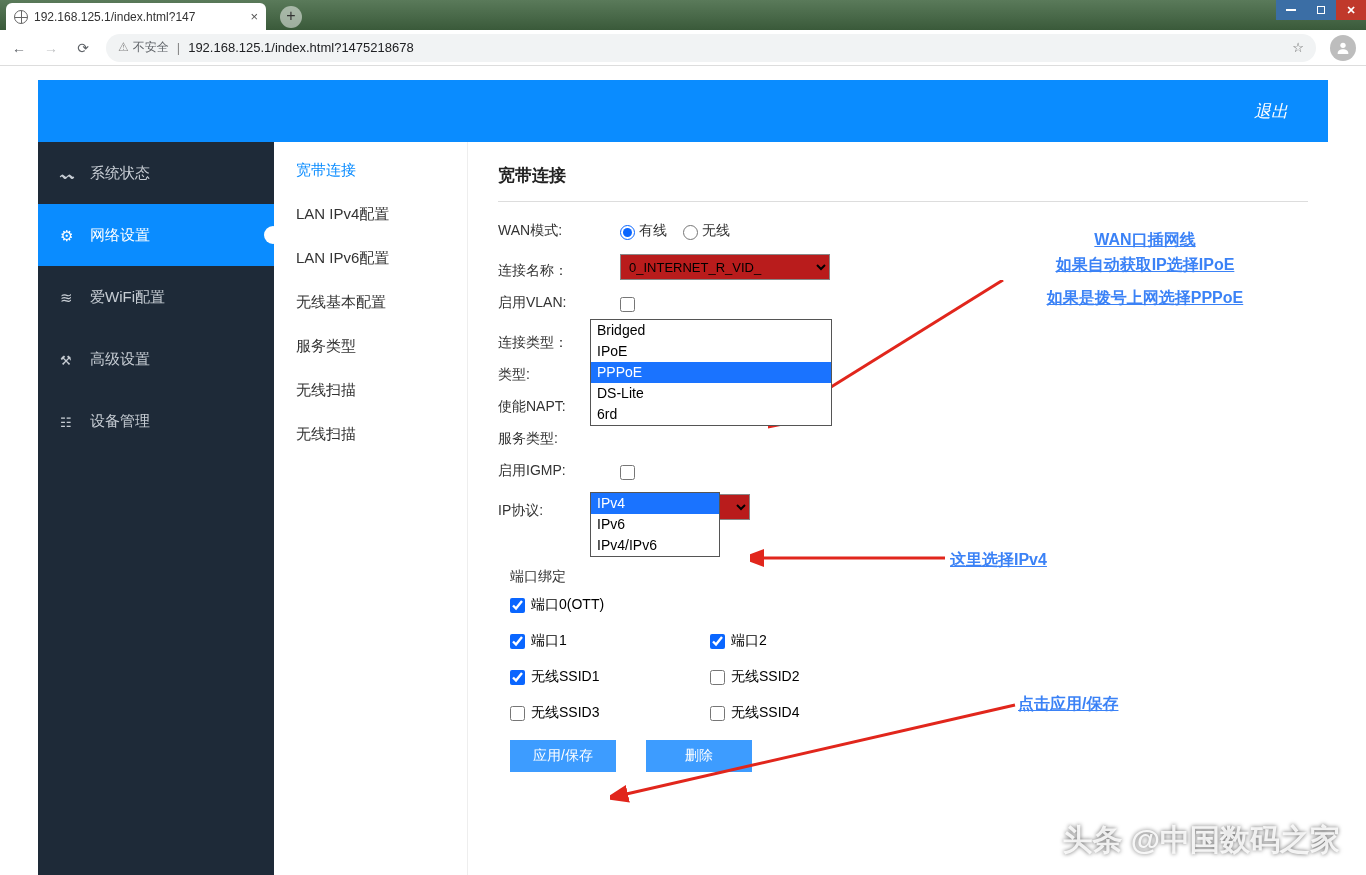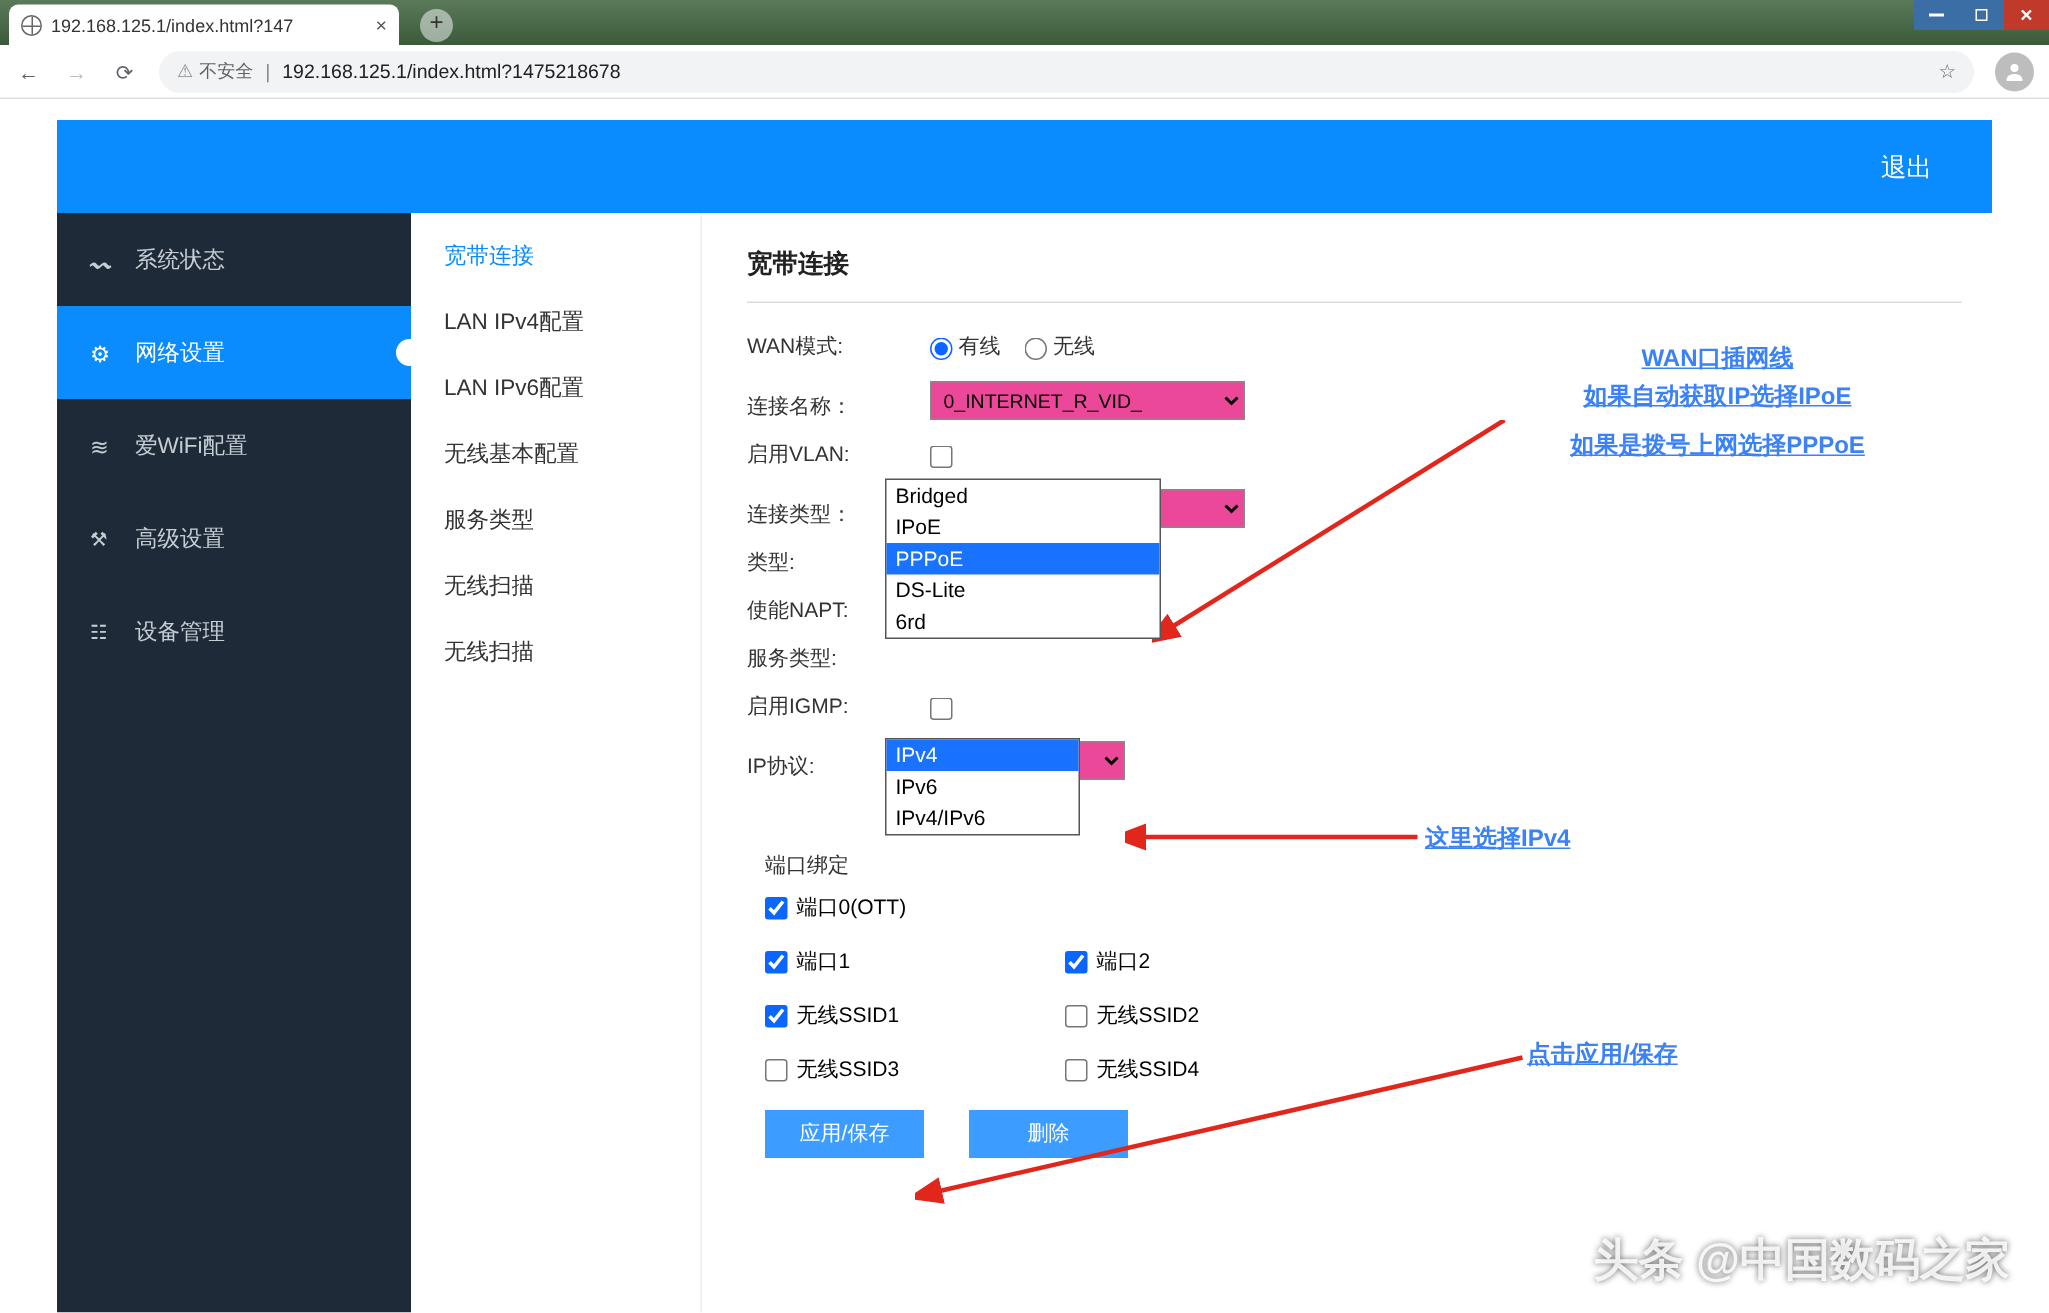--- a/index.html
+++ b/index.html
@@ -25,21 +25,21 @@
 .addrbar .nav-icon { width:18px; text-align:center; cursor:pointer; }
 .addrbar .omnibox { flex:1; height:28px; background:#f1f3f4; border-radius:14px; display:flex; align-items:center; padding:0 12px; gap:8px; font-size:13px; color:#202124;}
 .addrbar .warn { color:#5f6368; font-size:12px; }
 .addrbar .warn::before{content:"⚠";margin-right:4px;color:#888;}
 .addrbar .star{margin-left:auto;color:#666;}
 .addrbar .avatar{width:26px;height:26px;border-radius:50%;background:#bdbdbd;display:flex;align-items:center;justify-content:center;color:#fff;}
 
 
 .pagewrap { position:absolute; left:38px; right:38px; top:80px; bottom:0; background:#fff; }
 .bluebar { height:62px; background:#0a8cff; display:flex; align-items:center; justify-content:flex-end; padding-right:40px; }
-.bluebar span{color:#fff; font-size:17px; cursor:pointer;}
+.bluebar span{color:#fff; font-size:17px; cursor:pointer;font-style:italic;}
 .layout { display:flex; height:calc(100% - 62px); }
 
 .sidebar { width:236px; background:#1e2a38; color:#c7cdd4; font-size:15px; }
 .sidebar .item { height:62px; display:flex; align-items:center; padding-left:22px; gap:14px; cursor:pointer; }
 .sidebar .item.active { background:#0a8cff; color:#fff; position:relative;}
 .sidebar .item.active::after{content:"";position:absolute;right:-8px;top:50%;transform:translateY(-50%);width:18px;height:18px;background:#fff;border-radius:50%;}
 .ic{width:16px;height:16px;display:inline-block;}
 .ic-pulse::before{content:"〰";color:inherit;font-size:14px;}
 .ic-gear::before{content:"⚙";font-size:15px;}
 .ic-wifi::before{content:"≋";font-size:15px;}
@@ -48,21 +48,21 @@
 
 .subnav { width:194px; background:#fff; border-right:1px solid #eee; padding-top:6px; }
 .subnav .sitem{height:44px; display:flex; align-items:center; padding-left:22px; color:#333; font-size:15px; cursor:pointer;}
 .subnav .sitem.active{color:#0a8cff;}
 
 .content { flex:1; padding:22px 20px 20px 30px; position:relative; }
 .content h2{font-size:17px; font-weight:600; color:#222; margin-bottom:14px;}
 .content .divider{border-top:1px solid #ddd; margin-bottom:20px;}
 .row{display:flex; align-items:flex-end; margin-bottom:14px; font-size:14px; color:#333;}
 .row .lbl{width:122px;}
-.sel{border:1px solid #888; height:26px; font-size:13px; padding:0 4px; background:#ec4899;}
+.sel{border:1px solid #888; height:26px; font-size:13px; padding:0 4px; background:#b91c1c;}
 .sel.w1{width:210px;} .sel.w2{width:130px;}
 input[type=checkbox],input[type=radio]{width:15px;height:15px;accent-color:#0a66ff;}
 .radiolbl{margin-left:4px;margin-right:16px;}
 
 .portgrid{margin-top:-4px;}
 .portrow{display:flex;margin-bottom:18px;}
 .portcell{width:200px;display:flex;align-items:center;gap:6px;font-size:14px;}
 .portcell.first{margin-left:12px;}
 
 .btns{display:flex;gap:30px;margin-top:6px;margin-left:12px;}
@@ -72,21 +72,21 @@
 .anno{position:absolute;color:#3b82f6;font-weight:700;font-size:16px;line-height:1.55;text-align:center;text-decoration:underline;}
 .anno.a1{left:1005px;top:228px;width:280px;}
 .anno.a2{left:950px;top:548px;}
 .anno.a3{left:1018px;top:692px;text-align:center;}
 .arrow{position:absolute;pointer-events:none;}
 
 .watermark{position:absolute;right:26px;bottom:14px;font-size:30px;font-weight:700;color:rgba(255,255,255,0.85);text-shadow:0 0 4px rgba(0,0,0,0.6);}
 
 
 .content{position:relative;}
-.dd1c{position:absolute;left:122px;top:177px;width:184px;border:1px solid #555;background:#fff;font-size:14px;z-index:5;}
+.dd1c{position:absolute;left:122px;top:177px;width:242px;border:1px solid #555;background:#fff;font-size:14px;z-index:5;}
 .dd2c{position:absolute;left:122px;top:350px;width:130px;border:1px solid #555;background:#fff;font-size:14px;z-index:5;}
 .dd1c .opt,.dd2c .opt{padding:1px 6px;height:21px;line-height:19px;cursor:pointer;}
 .dd1c .opt.s,.dd2c .opt.s{background:#1a73ff;color:#fff;}
 </style>
 </head>
 <body>
 
 <div class="titlebar">
   <div class="tab">
     <span class="globe"></span>

